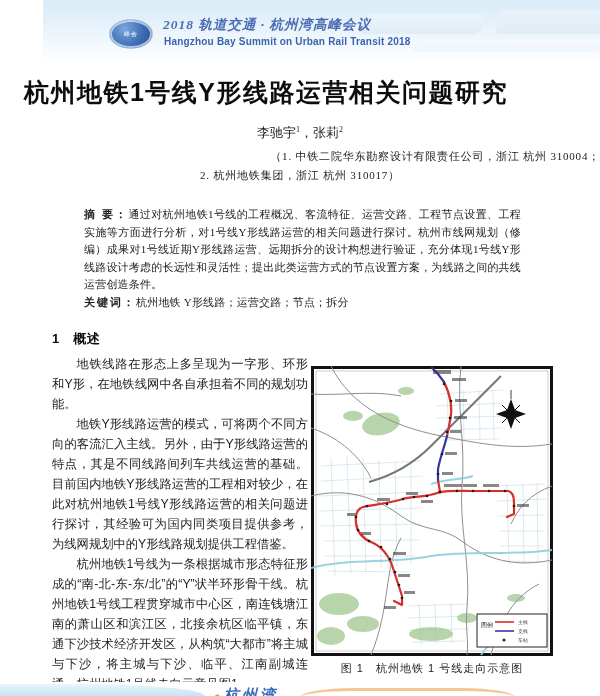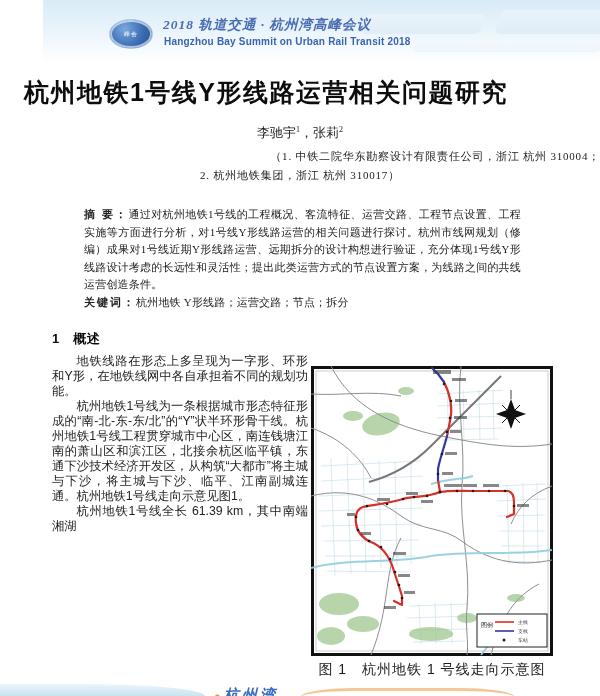--- a/index.html
+++ b/index.html
@@ -39,28 +39,28 @@
   .abstract{position:absolute;left:84px;top:206px;width:437px;
             font-family:"Liberation Serif",serif;font-size:11px;line-height:17.6px;
             text-align:justify;color:#1c1c1c;letter-spacing:.2px;}
   .abstract p{margin:0;}
   .abstract b{letter-spacing:2px;}
 
   
   .left-col{position:absolute;left:52px;top:330px;width:256px;height:352px;overflow:hidden;}
   .left-col h2{margin:0 0 6px 0;font-size:13px;font-weight:bold;color:#0d0d0d;letter-spacing:.5px;}
   .left-col h2.second{margin-top:9px;}
-  .left-col p{margin:0;font-size:12.3px;line-height:15px;text-align:justify;
+  .left-col p{margin:0;font-size:12.3px;line-height:20px;text-align:justify;
               text-indent:2em;color:#1c1c1c;}
 
   
   .figure-box{position:absolute;left:311px;top:366px;width:242px;height:290px;}
   .figure-box svg{display:block;}
   .fig-caption{position:absolute;left:311px;top:661px;width:242px;text-align:center;
-               font-size:14px;color:#1c1c1c;letter-spacing:1px;}
+               font-size:11px;color:#1c1c1c;letter-spacing:1px;}
 
   
   .footer-wave{position:absolute;left:0;top:684px;width:205px;height:12px;
                background:linear-gradient(to bottom,#eaf5fb,#c9e3f2);
                border-top-right-radius:100% 160%;}
   .footer-stamp{position:absolute;left:214px;top:686px;height:10px;overflow:hidden;
                 font-family:"Liberation Serif",serif;font-weight:bold;font-size:15px;
                 color:#3a6cc0;letter-spacing:3px;font-style:italic;}
   .footer-stamp .dot{color:#e8923a;font-size:11px;}
   .footer-orange{position:absolute;left:300px;top:688px;width:215px;height:16px;
@@ -92,20 +92,21 @@
   <div class="affil2">2. 杭州地铁集团，浙江 杭州 310017）</div>
 
   <div class="abstract">
     <p><b>摘  要：</b><span>通过对杭州地铁1号线的工程概况、客流特征、运营交路、工程节点设置、工程实施等方面进行分析，对1号线Y形线路运营的相关问题进行探讨。杭州市线网规划（修编）成果对1号线近期Y形线路运营、远期拆分的设计构想进行验证，充分体现1号线Y形线路设计考虑的长远性和灵活性；提出此类运营方式的节点设置方案，为线路之间的共线运营创造条件。</span></p>
     <p><b>关键词：</b><span>杭州地铁 Y形线路；运营交路；节点；拆分</span></p>
   </div>
 
   <div class="left-col">
     <h2>1　概述</h2>
     <p>地铁线路在形态上多呈现为一字形、环形和Y形，在地铁线网中各自承担着不同的规划功能。</p>
+    <p>地铁Y形线路运营的模式，可将两个不同方向的客流汇入主线。另外，由于Y形线路运营的特点，其是不同线路间列车共线运营的基础。目前国内地铁Y形线路运营的工程相对较少，在此对杭州地铁1号线Y形线路运营的相关问题进行探讨，其经验可为国内同类项目提供参考，为线网规划中的Y形线路规划提供工程借鉴。</p>
     <p>杭州地铁1号线为一条根据城市形态特征形成的“南-北-东-东/北”的“Y”状半环形骨干线。杭州地铁1号线工程贯穿城市中心区，南连钱塘江南的萧山区和滨江区，北接余杭区临平镇，东通下沙技术经济开发区，从构筑“大都市”将主城与下沙，将主城与下沙、临平、江南副城连通。杭州地铁1号线走向示意见图1。</p>
     <p>杭州地铁1号线全长 61.39 km，其中南端湘湖</p>
   </div>
 
   <div class="figure-box">
     <svg width="242" height="290" viewBox="0 0 242 290" xmlns="http://www.w3.org/2000/svg">
       <rect x="1.5" y="1.5" width="239" height="287" fill="#ffffff" stroke="#111111" stroke-width="3"></rect>
       <rect x="5" y="5" width="232" height="280" fill="none" stroke="#aaaaaa" stroke-width="0.6"></rect>
 
       <g stroke="#c2dbe6" stroke-width="0.6" fill="none">

